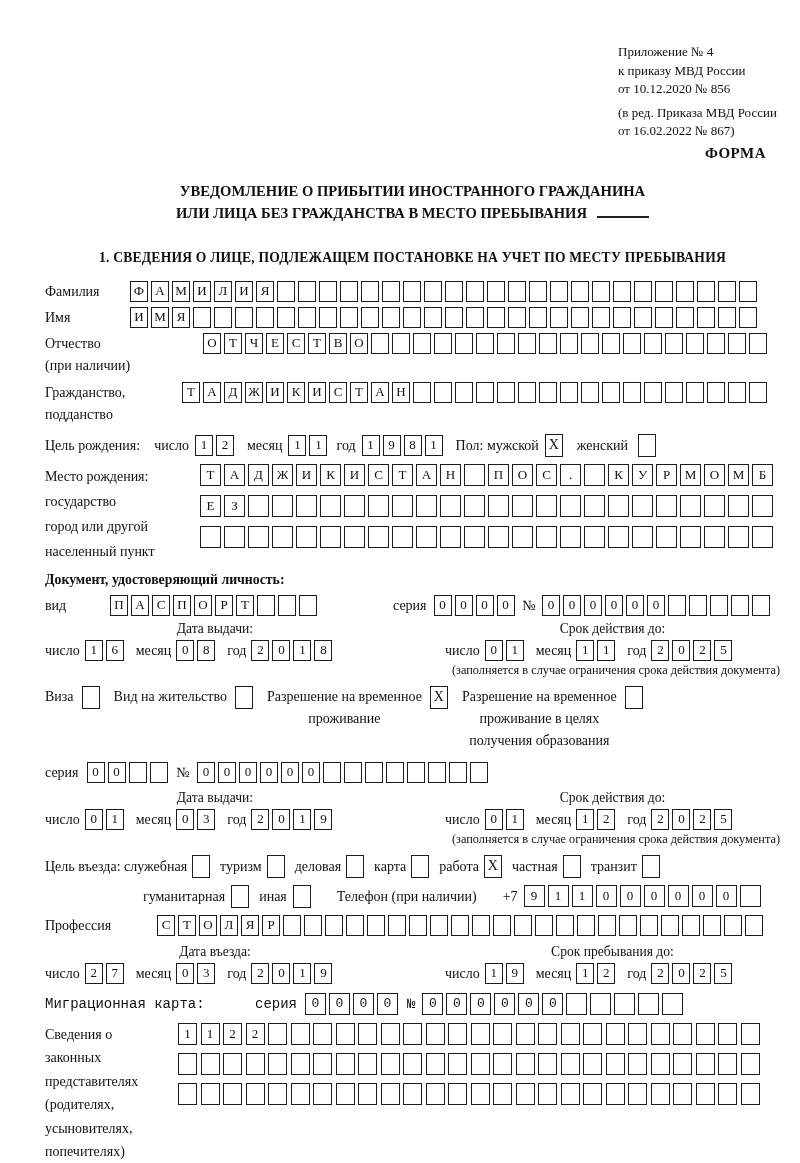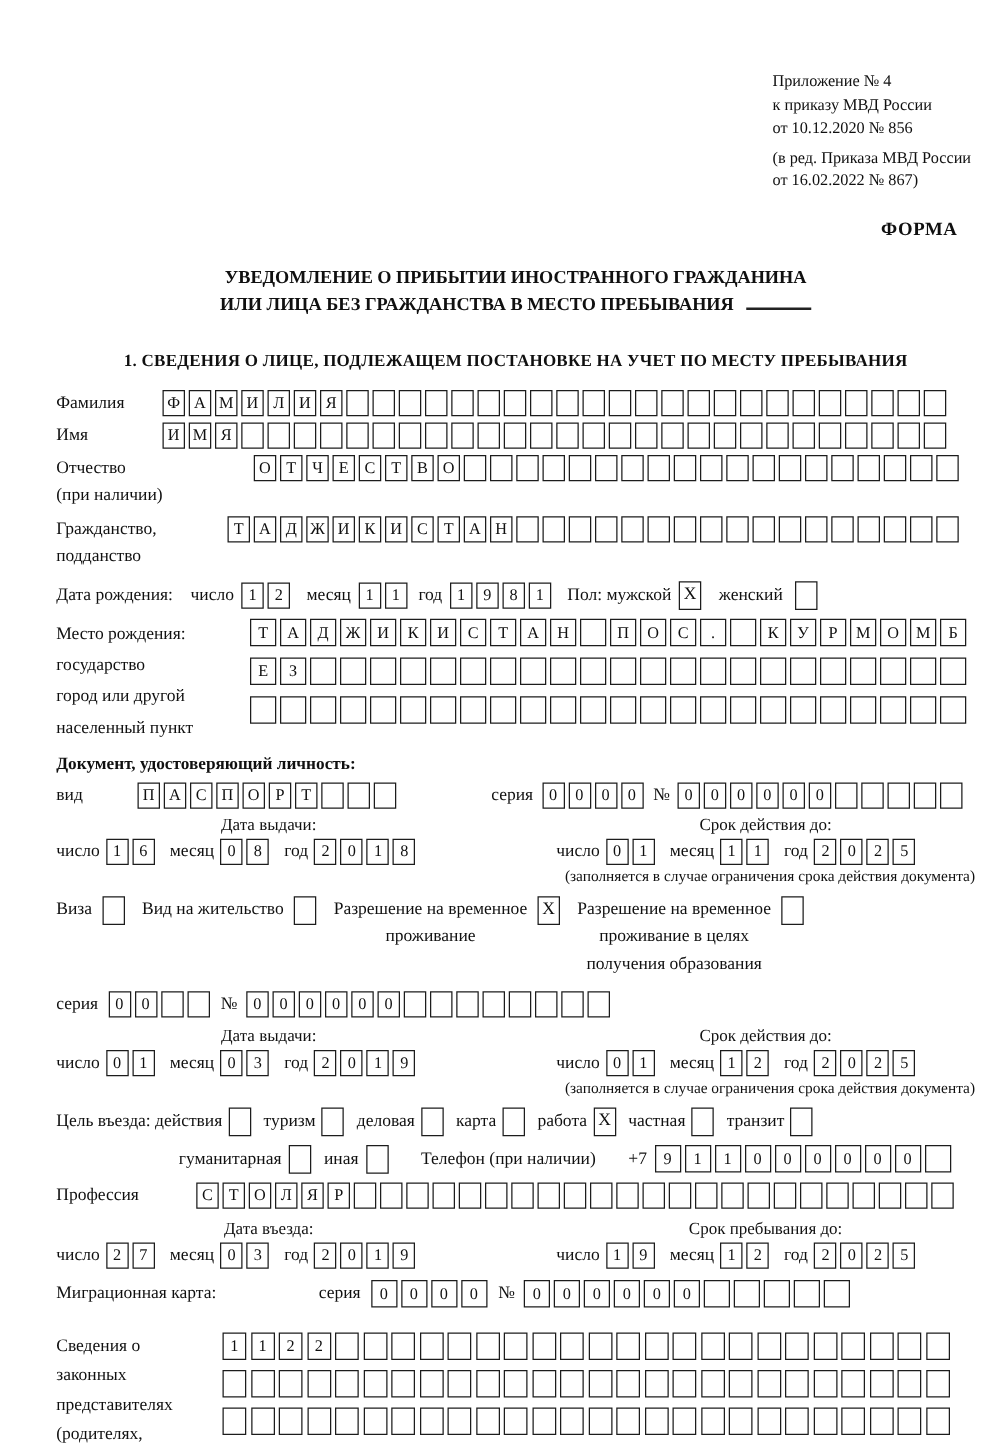--- a/index.html
+++ b/index.html
@@ -1,22 +1,22 @@
 <!DOCTYPE html>
 <html><head>
 <meta charset="utf-8">
 <style>
   html,body{margin:0;padding:0;background:#ffffff;width:800px;height:1163px;overflow:hidden;}
   body{font-family:"Liberation Serif","DejaVu Serif",serif;color:#101010;}
-  .page{box-sizing:border-box;width:800px;height:1163px;padding:56px 20px 0 45px;}
+  .page{box-sizing:border-box;width:800px;height:1163px;padding:43px 20px 0 45px;}
 
   
   .ref-block{margin-left:573px;font-size:13px;line-height:18.5px;white-space:pre-line;}
   .ref-block2{margin-left:573px;font-size:13px;line-height:18.5px;white-space:pre-line;margin-top:5px;}
-  .forma{margin-top:22px;margin-right:14px;text-align:right;font-weight:bold;font-size:15px;letter-spacing:.5px;}
+  .forma{margin-top:4px;margin-right:14px;text-align:right;font-weight:bold;font-size:15px;letter-spacing:.5px;}
 
   .title{margin-top:18px;text-align:center;font-weight:bold;font-size:14.6px;line-height:22px;}
   .title-underline{display:inline-block;width:52px;border-bottom:2px solid #222;height:12px;margin-left:10px;}
   .sec-heading{margin-top:26px;text-align:center;font-weight:bold;font-size:13.6px;letter-spacing:.2px;}
 
   
   .form{margin-top:15px;font-size:14px;}
   .row{display:flex;align-items:flex-start;margin-bottom:5px;}
   .lbl{font-size:14px;line-height:21px;flex:0 0 auto;}
   .pre{white-space:pre-line;}
@@ -221,21 +221,21 @@
           <span class="cell"></span>
           <span class="cell"></span>
           <span class="cell"></span>
           <span class="cell"></span>
           <span class="cell"></span>
           <span class="cell"></span>
         </span>
     </div>
 
     <div class="row" style="align-items:center;margin:8px 0 7px 0;">
-      <span class="lbl gap14">Дата рождения:</span>
+      <span class="lbl gap14">Цель рождения:</span>
       <span class="lbl gap6">число</span>
       <span class="cells gap10">
           <span class="cell">1</span>
           <span class="cell">2</span>
         </span>
       <span class="lbl gap6">месяц</span>
       <span class="cells gap6">
           <span class="cell">1</span>
           <span class="cell">1</span>
         </span>
@@ -518,21 +518,21 @@
               <span class="cell">0</span>
               <span class="cell">2</span>
               <span class="cell">5</span>
             </span>
         </div>
       </div>
     </div>
     <div class="note-right">(заполняется в случае ограничения срока действия документа)</div>
 
     <div class="purpose-row">
-      <span class="lbl">Цель въезда: действия</span>
+      <span class="lbl">Цель въезда: служебная</span>
       <span class="chk"></span>
       <span class="lbl">туризм</span>
       <span class="chk"></span>
       <span class="lbl">деловая</span>
       <span class="chk"></span>
       <span class="lbl">карта</span>
       <span class="chk"></span>
       <span class="lbl">работа</span>
       <span class="chk">X</span>
       <span class="lbl">частная</span>
@@ -637,21 +637,21 @@
           <span class="cells">
               <span class="cell">2</span>
               <span class="cell">0</span>
               <span class="cell">2</span>
               <span class="cell">5</span>
             </span>
         </div>
       </div>
     </div>
 
-    <div class="row" style="align-items:center;margin-top:9px;margin-bottom:20px;">
+    <div class="row" style="align-items:flex-end;margin-top:9px;margin-bottom:8px;font-family:Liberation Mono, monospace;">
       <span class="lbl w-mig">Миграционная карта:</span>
       <span class="lbl" style="margin-left:42px;margin-right:8px;">серия</span>
       <span class="cells">
           <span class="cell big">0</span>
           <span class="cell big">0</span>
           <span class="cell big">0</span>
           <span class="cell big">0</span>
         </span>
       <span class="lbl" style="margin-left:6px;margin-right:7px;">№</span>
       <span class="cells">

